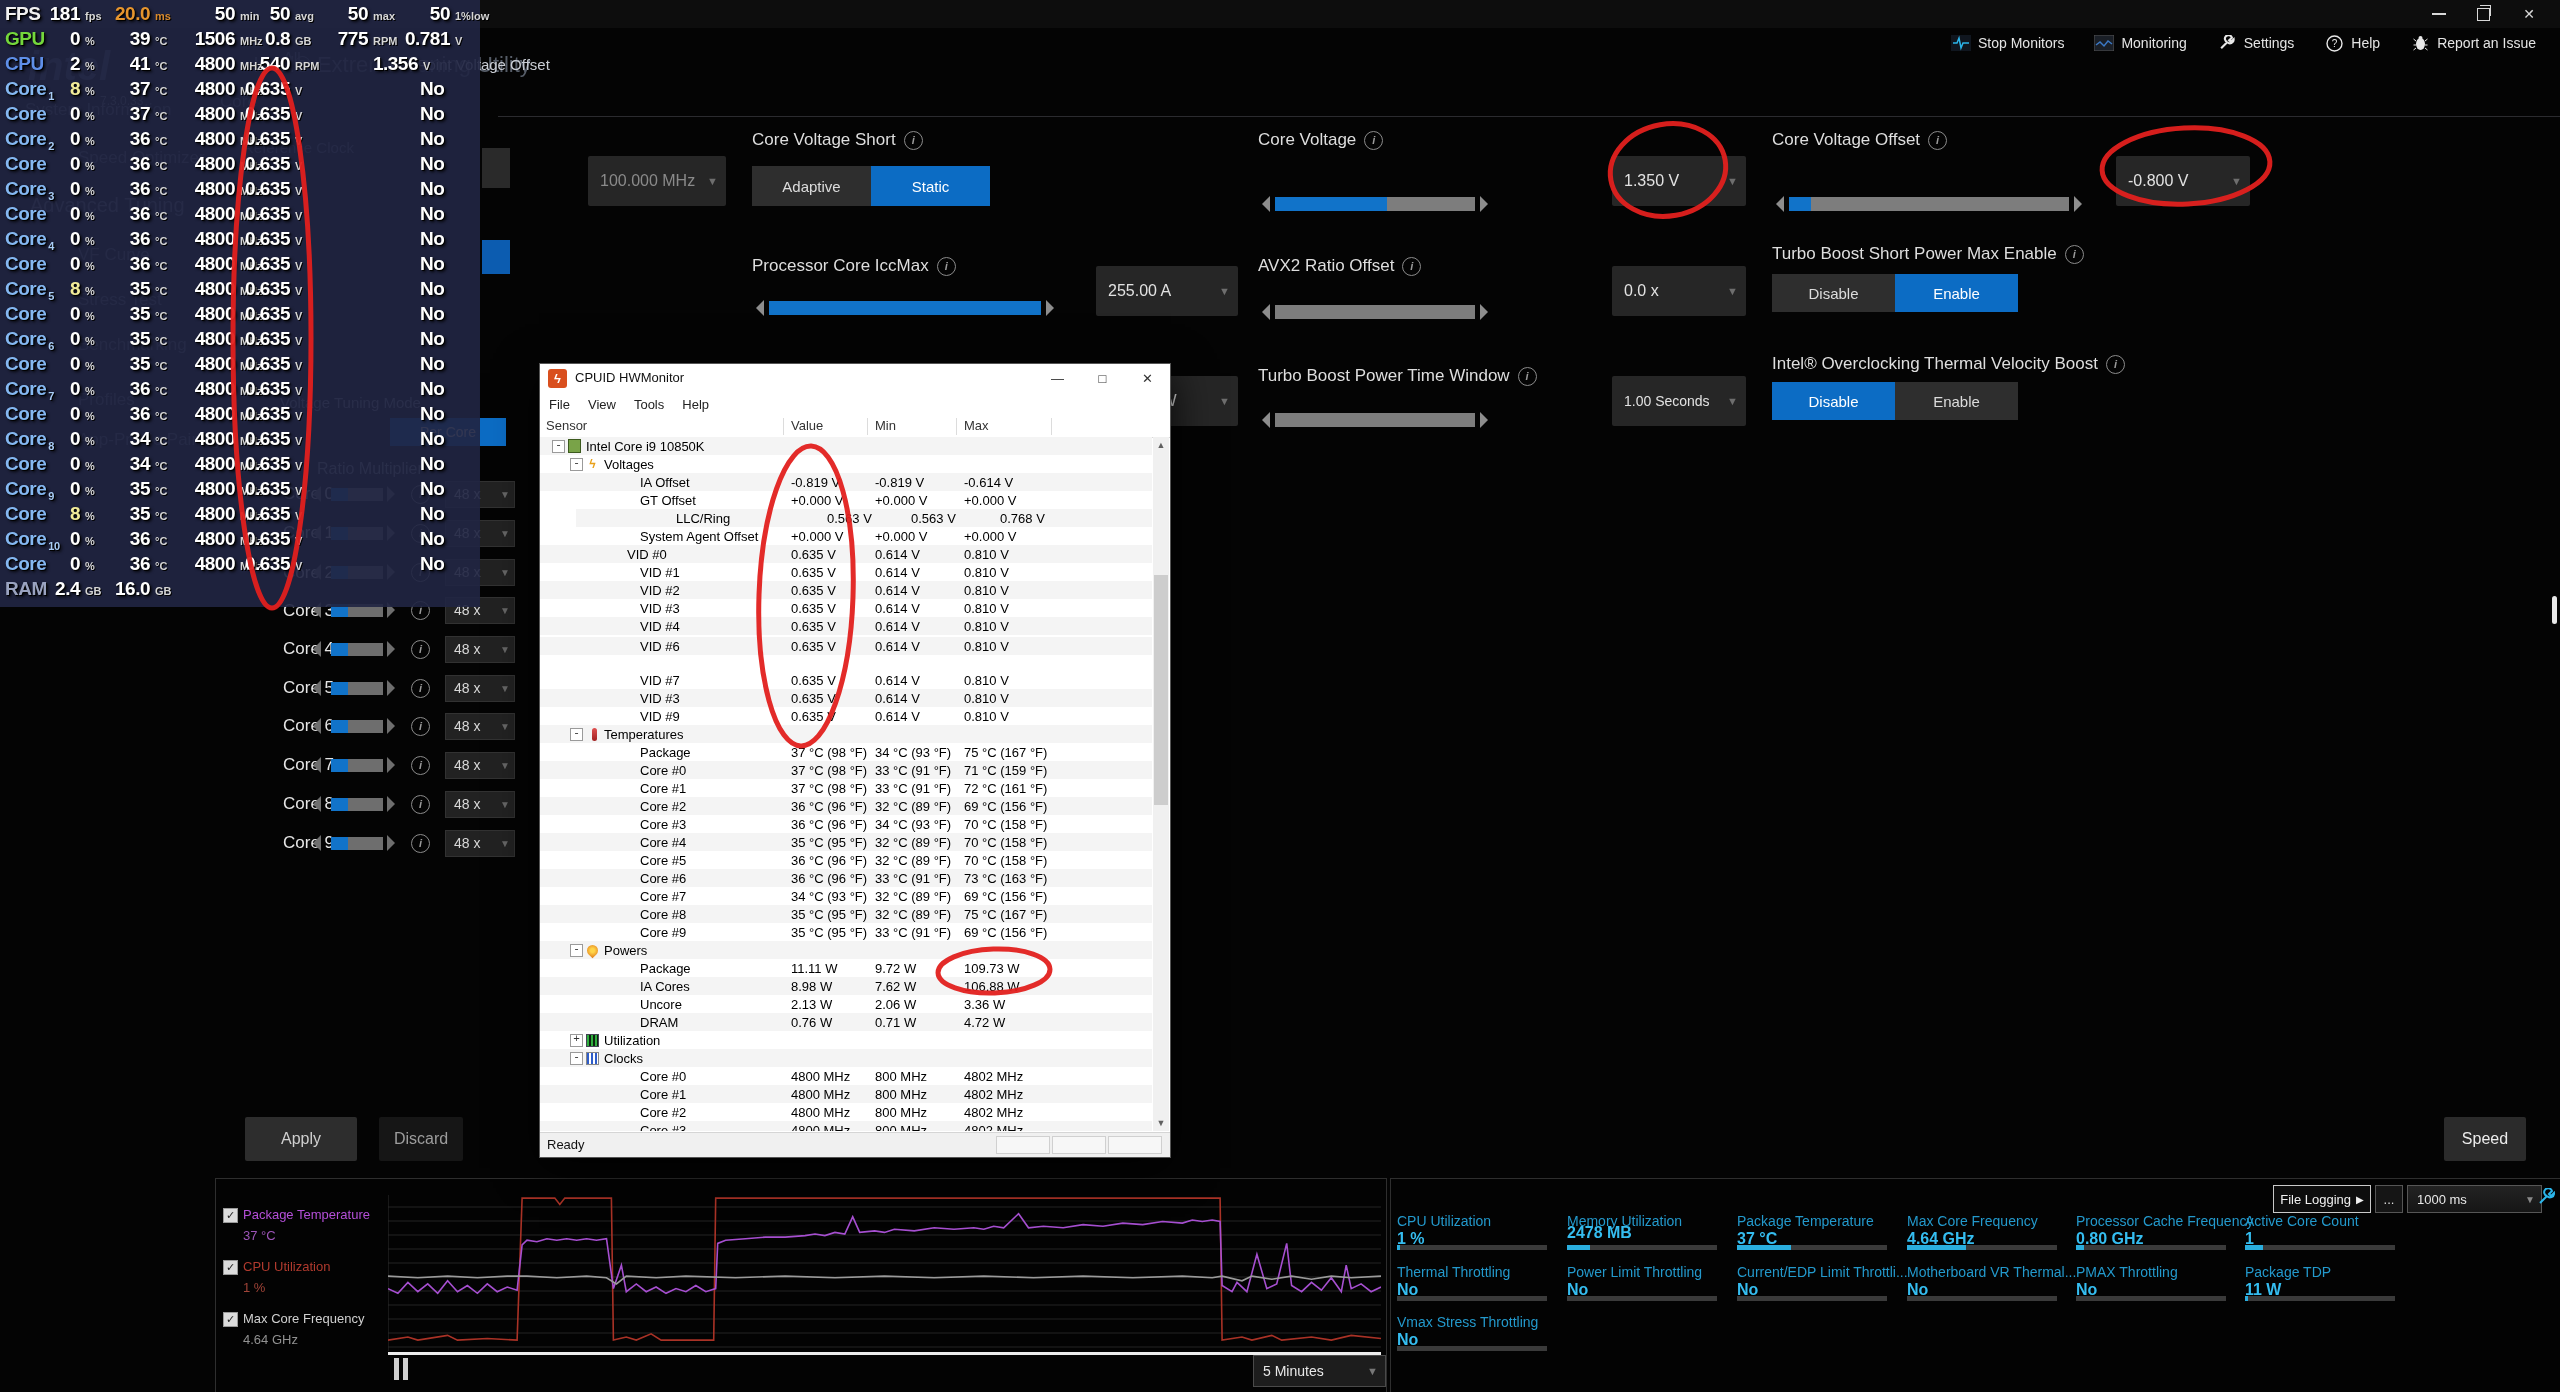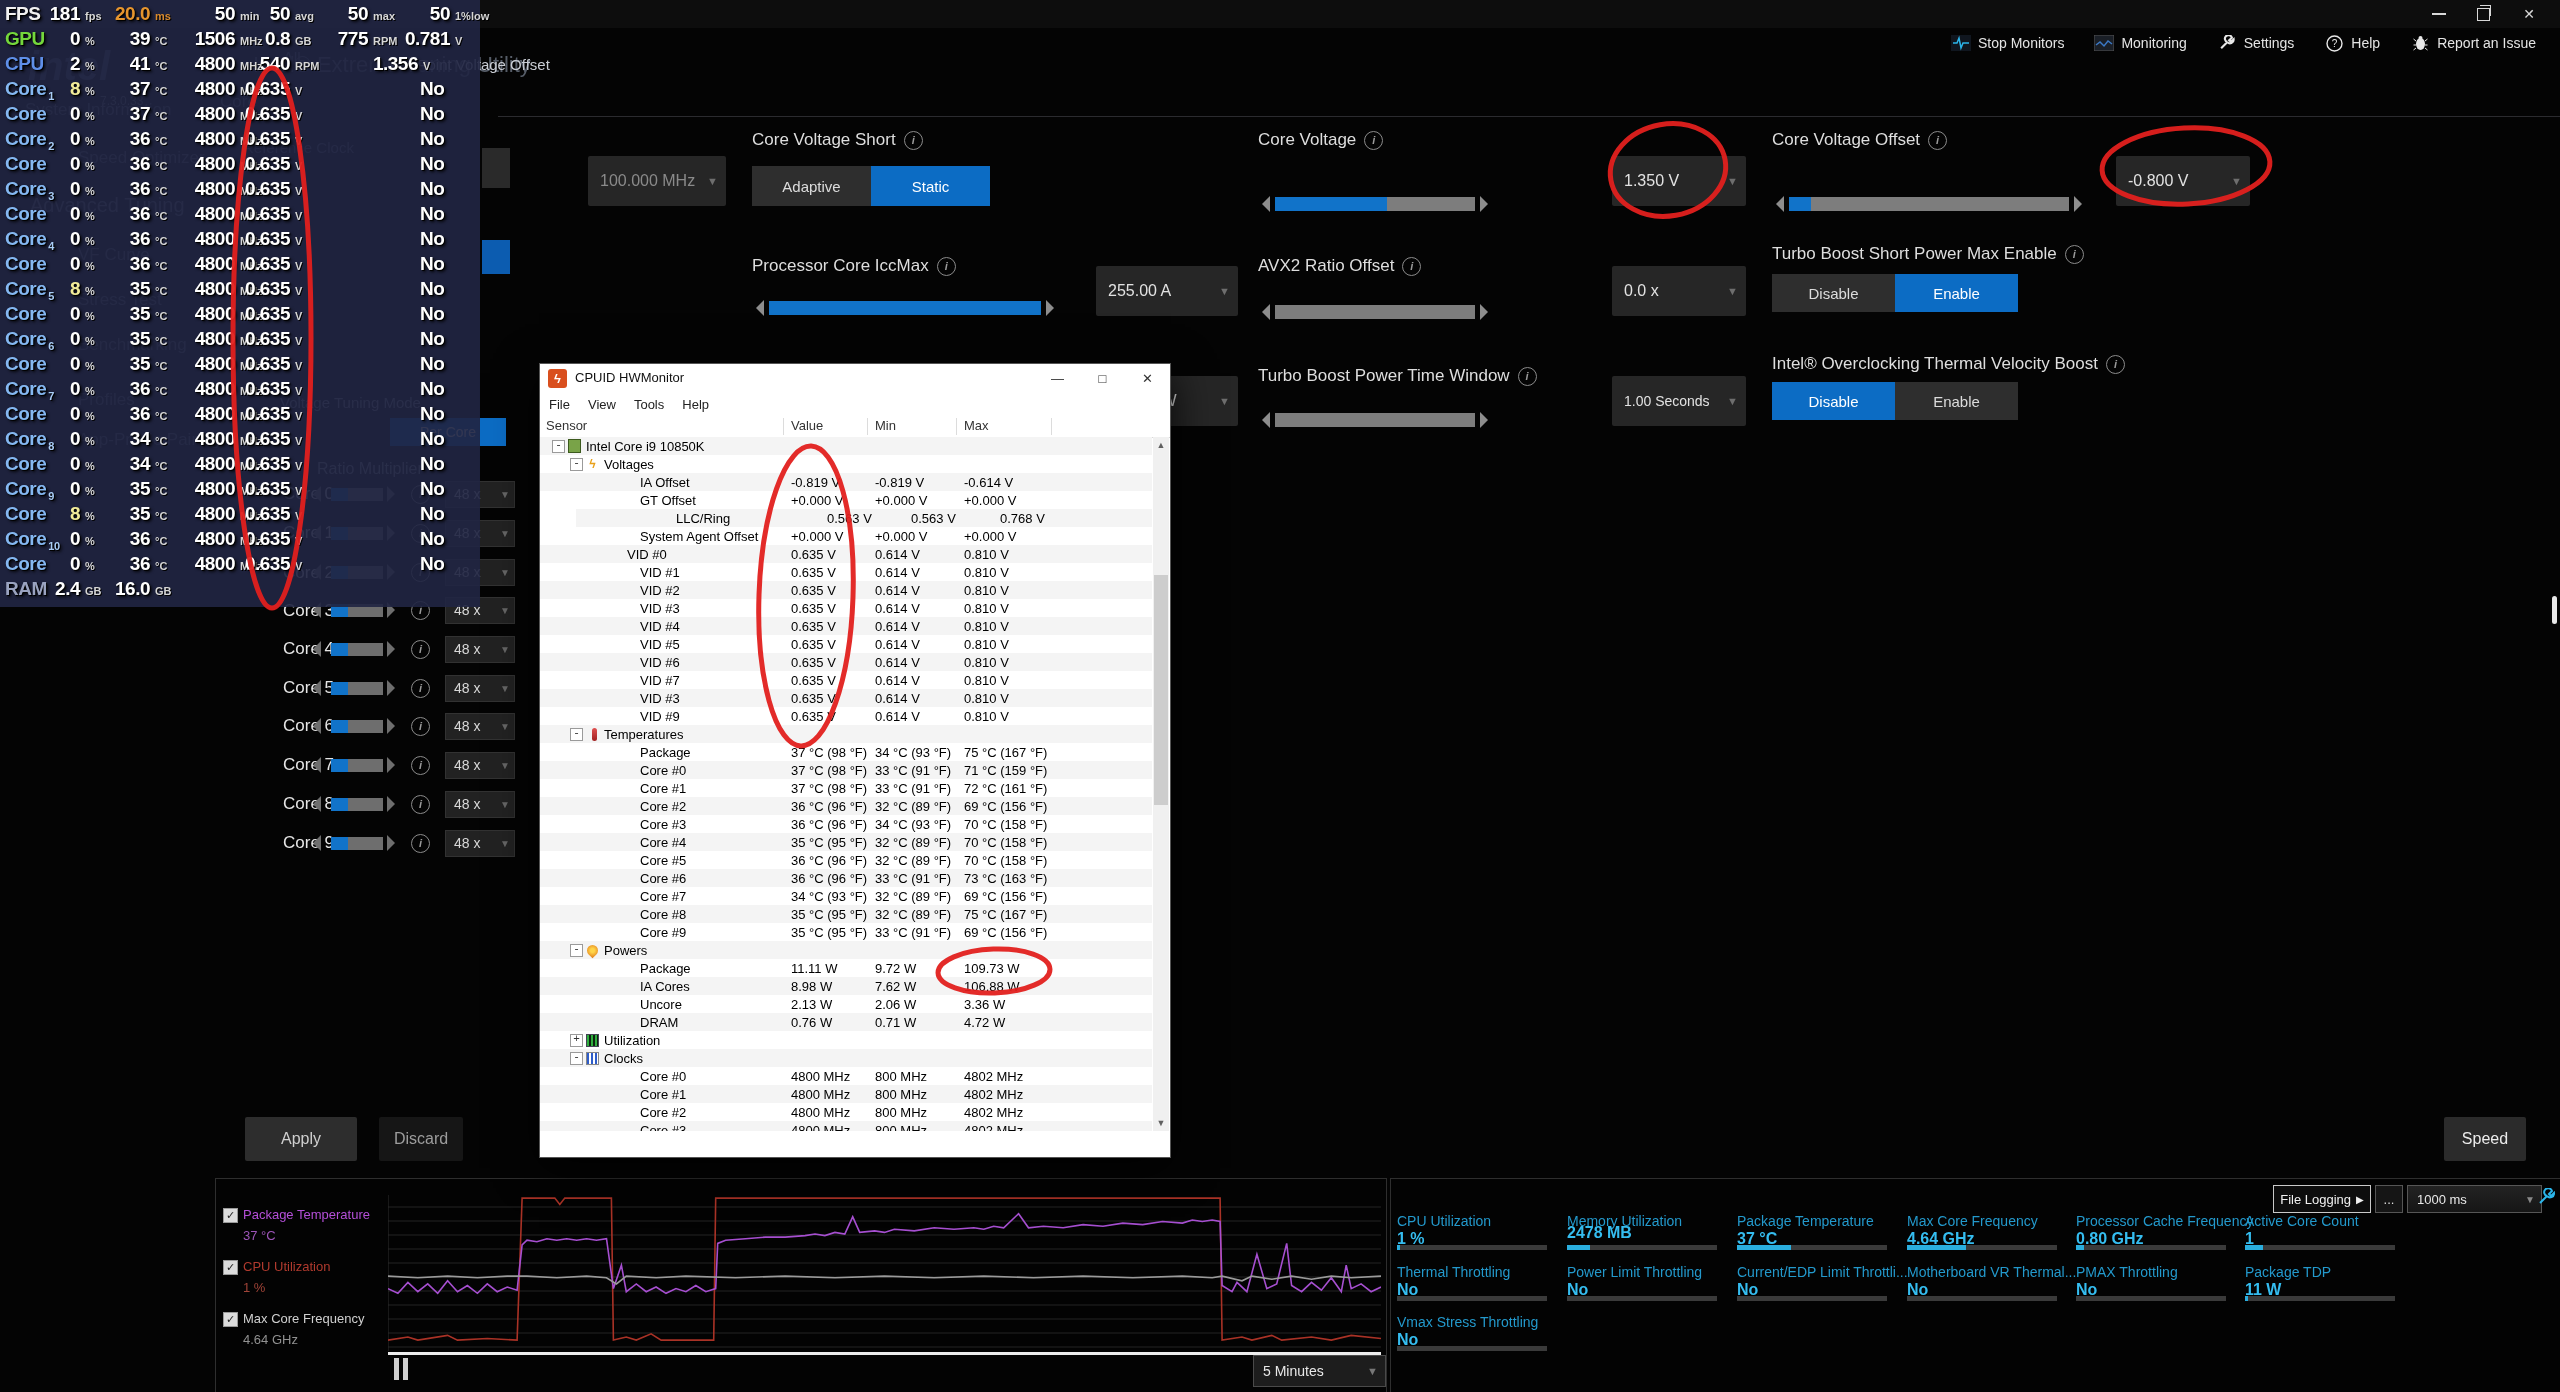--- a/index.html
+++ b/index.html
@@ -970,21 +970,21 @@
           <span class="hval" style="left:251px">0.635 V</span>
           <span class="hval" style="left:335px">0.614 V</span>
           <span class="hval" style="left:424px">0.810 V</span>
         </div>
         <div class="hrow" style="top: 198px;">
           <span class="hname" style="left:100px">VID #5</span>
           <span class="hval" style="left:251px">0.635 V</span>
           <span class="hval" style="left:335px">0.614 V</span>
           <span class="hval" style="left:424px">0.810 V</span>
         </div>
-        <div class="hrow zeb" style="top: 216px; padding-left: 48px;">
+        <div class="hrow zeb" style="top: 200px; padding-left: 48px;">
           <span class="hname" style="left:100px">VID #6</span>
           <span class="hval" style="left:251px">0.635 V</span>
           <span class="hval" style="left:335px">0.614 V</span>
           <span class="hval" style="left:424px">0.810 V</span>
         </div>
         <div class="hrow" style="top: 234px;">
           <span class="hname" style="left:100px">VID #7</span>
           <span class="hval" style="left:251px">0.635 V</span>
           <span class="hval" style="left:335px">0.614 V</span>
           <span class="hval" style="left:424px">0.810 V</span>
@@ -1141,20 +1141,26 @@
           <span class="hname" style="left:100px">Core #3</span>
           <span class="hval" style="left:251px">4800 MHz</span>
           <span class="hval" style="left:335px">800 MHz</span>
           <span class="hval" style="left:424px">4802 MHz</span>
         </div>
       </div>
     <div id="hwm-scroll">
       <span class="sarr" style="top:0">▲</span>
       <span class="sarr" style="bottom:0">▼</span>
       <span class="sthumb" style="top:138px;height:230px"></span>
+    </div>
+    <div id="hwm-status">
+      <span class="ready">Ready</span>
+      <span class="spane" style="right:120px"></span>
+      <span class="spane" style="right:64px"></span>
+      <span class="spane" style="right:8px"></span>
     </div>
   </div>
 
   <svg id="annot">
       <ellipse cx="272" cy="338" rx="39" ry="270" fill="none" stroke="#e1201e" stroke-width="5" stroke-linecap="round" opacity="0.95" transform="rotate(0 272 338)"></ellipse>
       <ellipse cx="806" cy="596" rx="47" ry="150" fill="none" stroke="#e1201e" stroke-width="5" stroke-linecap="round" opacity="0.95" transform="rotate(2 806 596)"></ellipse>
       <ellipse cx="994" cy="971" rx="56" ry="22" fill="none" stroke="#e1201e" stroke-width="5" stroke-linecap="round" opacity="0.95" transform="rotate(-2 994 971)"></ellipse>
       <ellipse cx="1668" cy="170" rx="58" ry="46" fill="none" stroke="#e1201e" stroke-width="5" stroke-linecap="round" opacity="0.95" transform="rotate(-10 1668 170)"></ellipse>
       <ellipse cx="2186" cy="166" rx="84" ry="38" fill="none" stroke="#e1201e" stroke-width="5" stroke-linecap="round" opacity="0.95" transform="rotate(-3 2186 166)"></ellipse>
     </svg>

